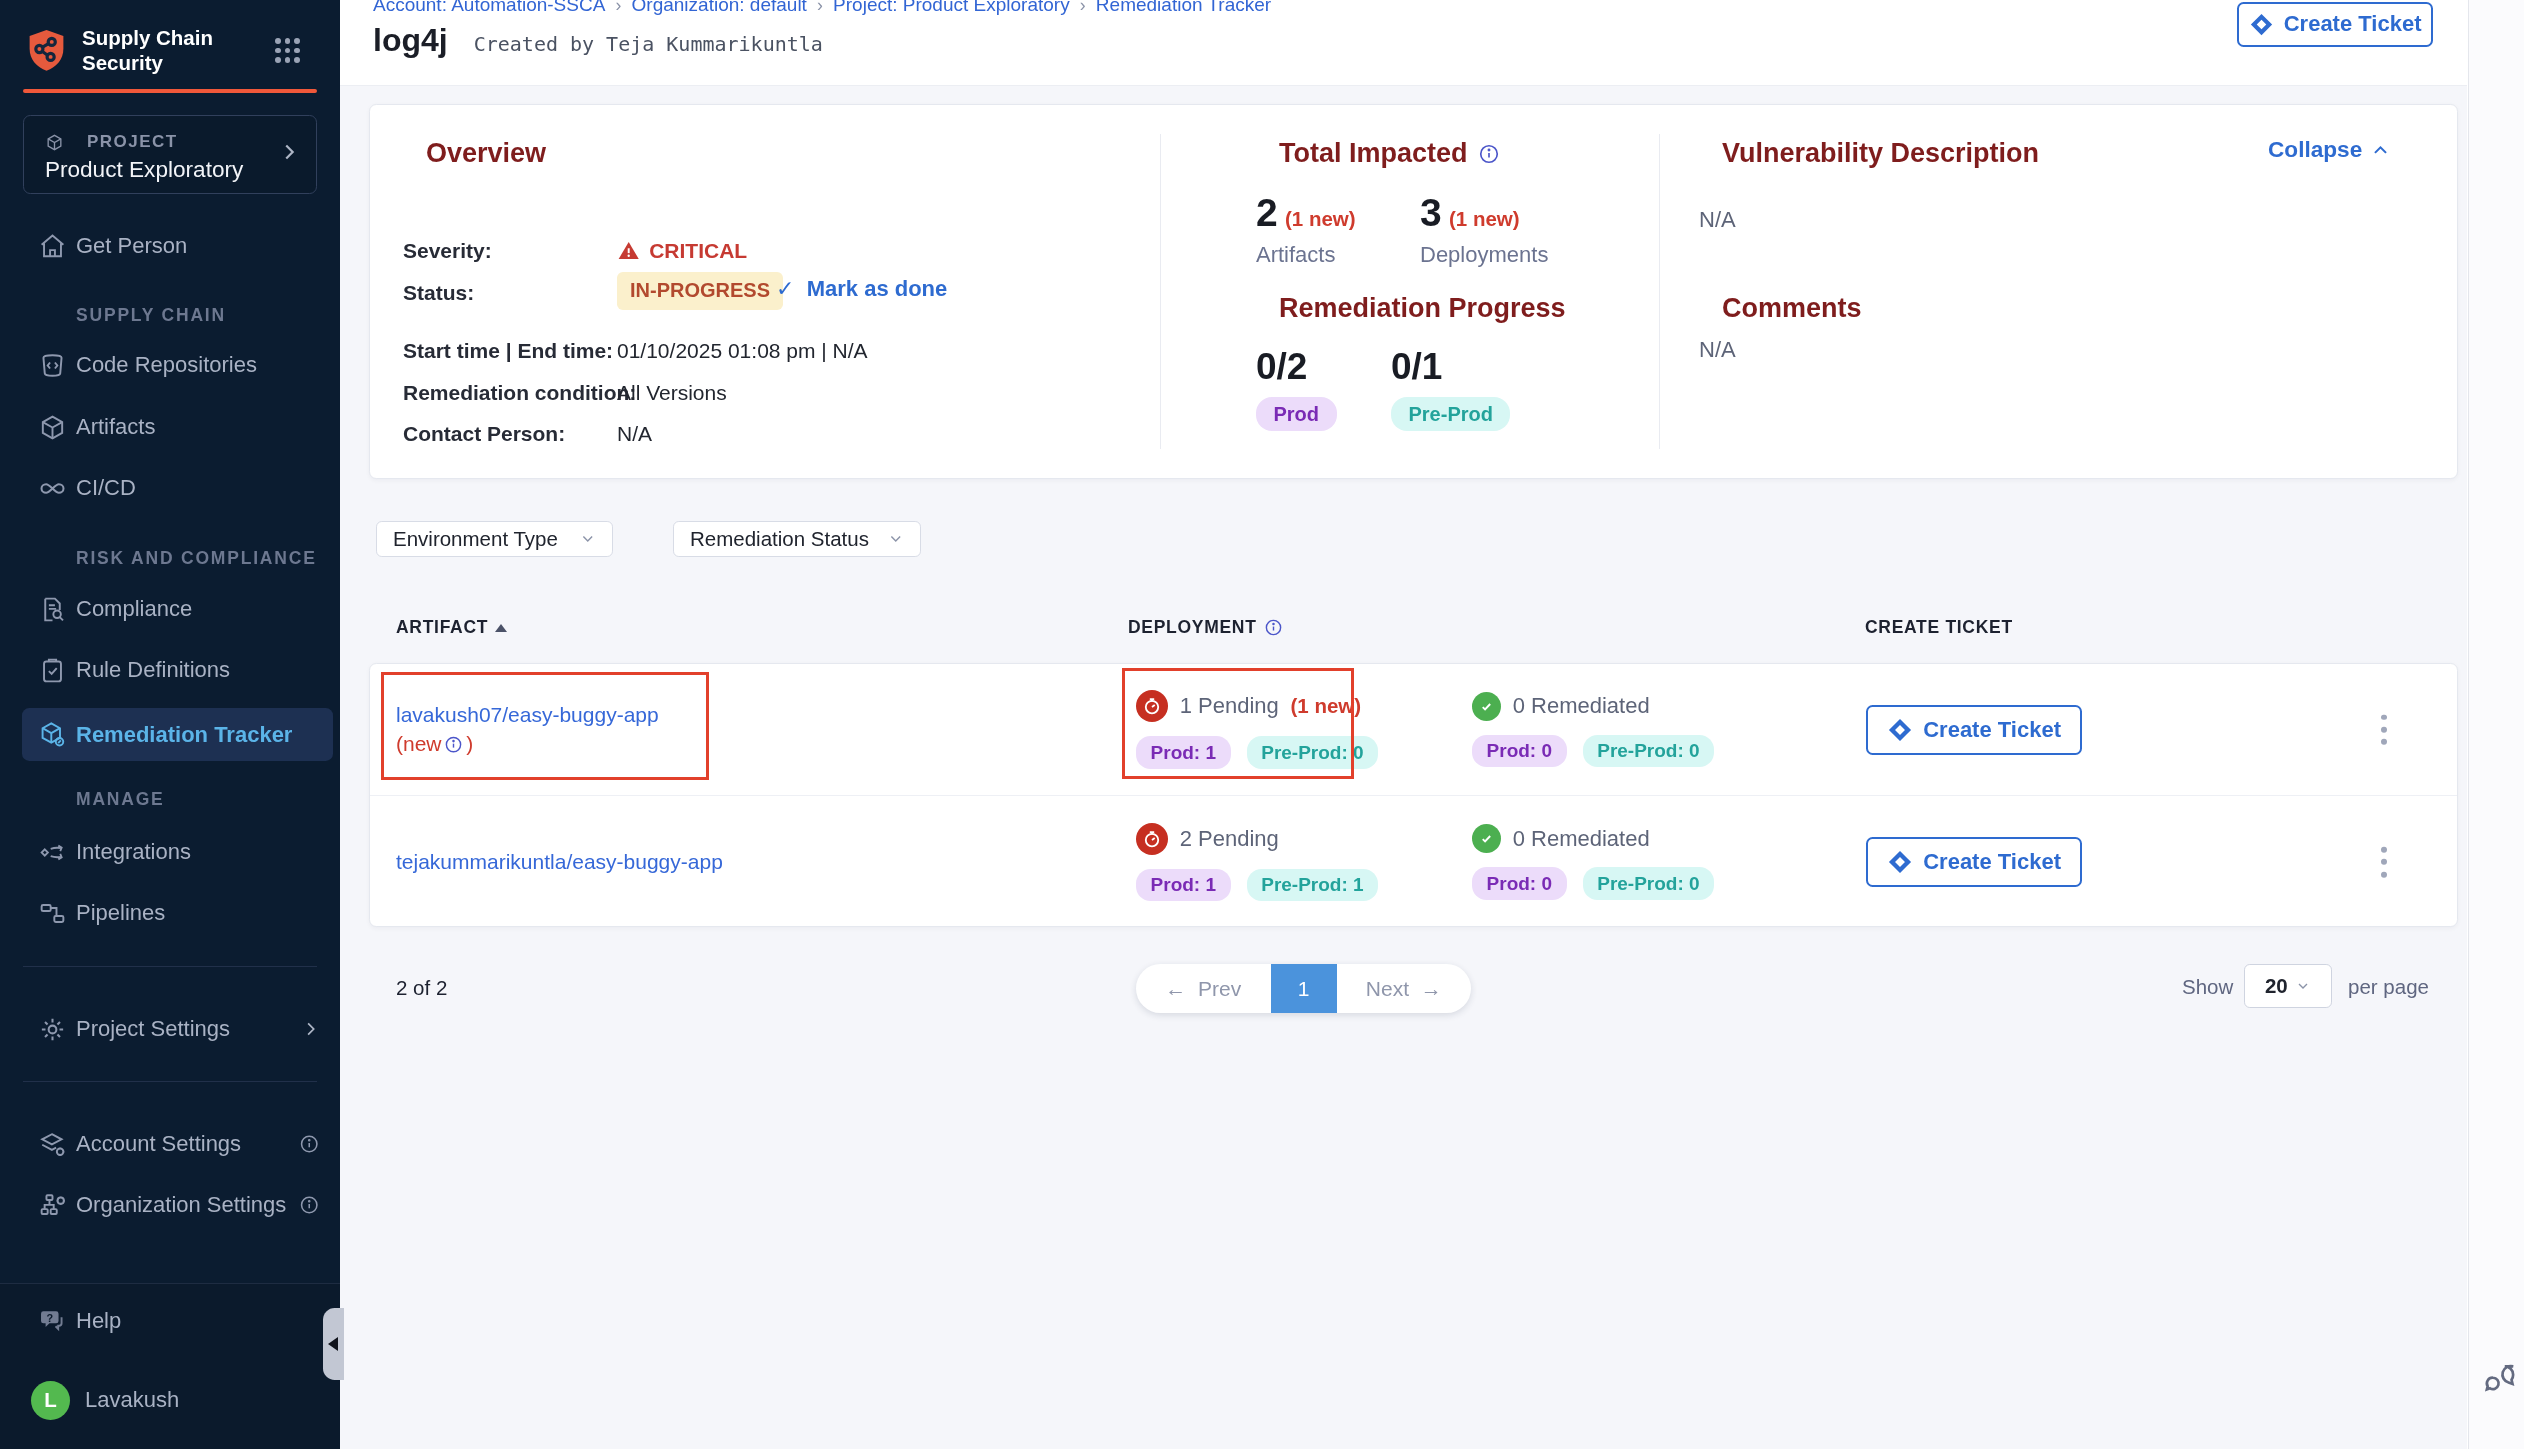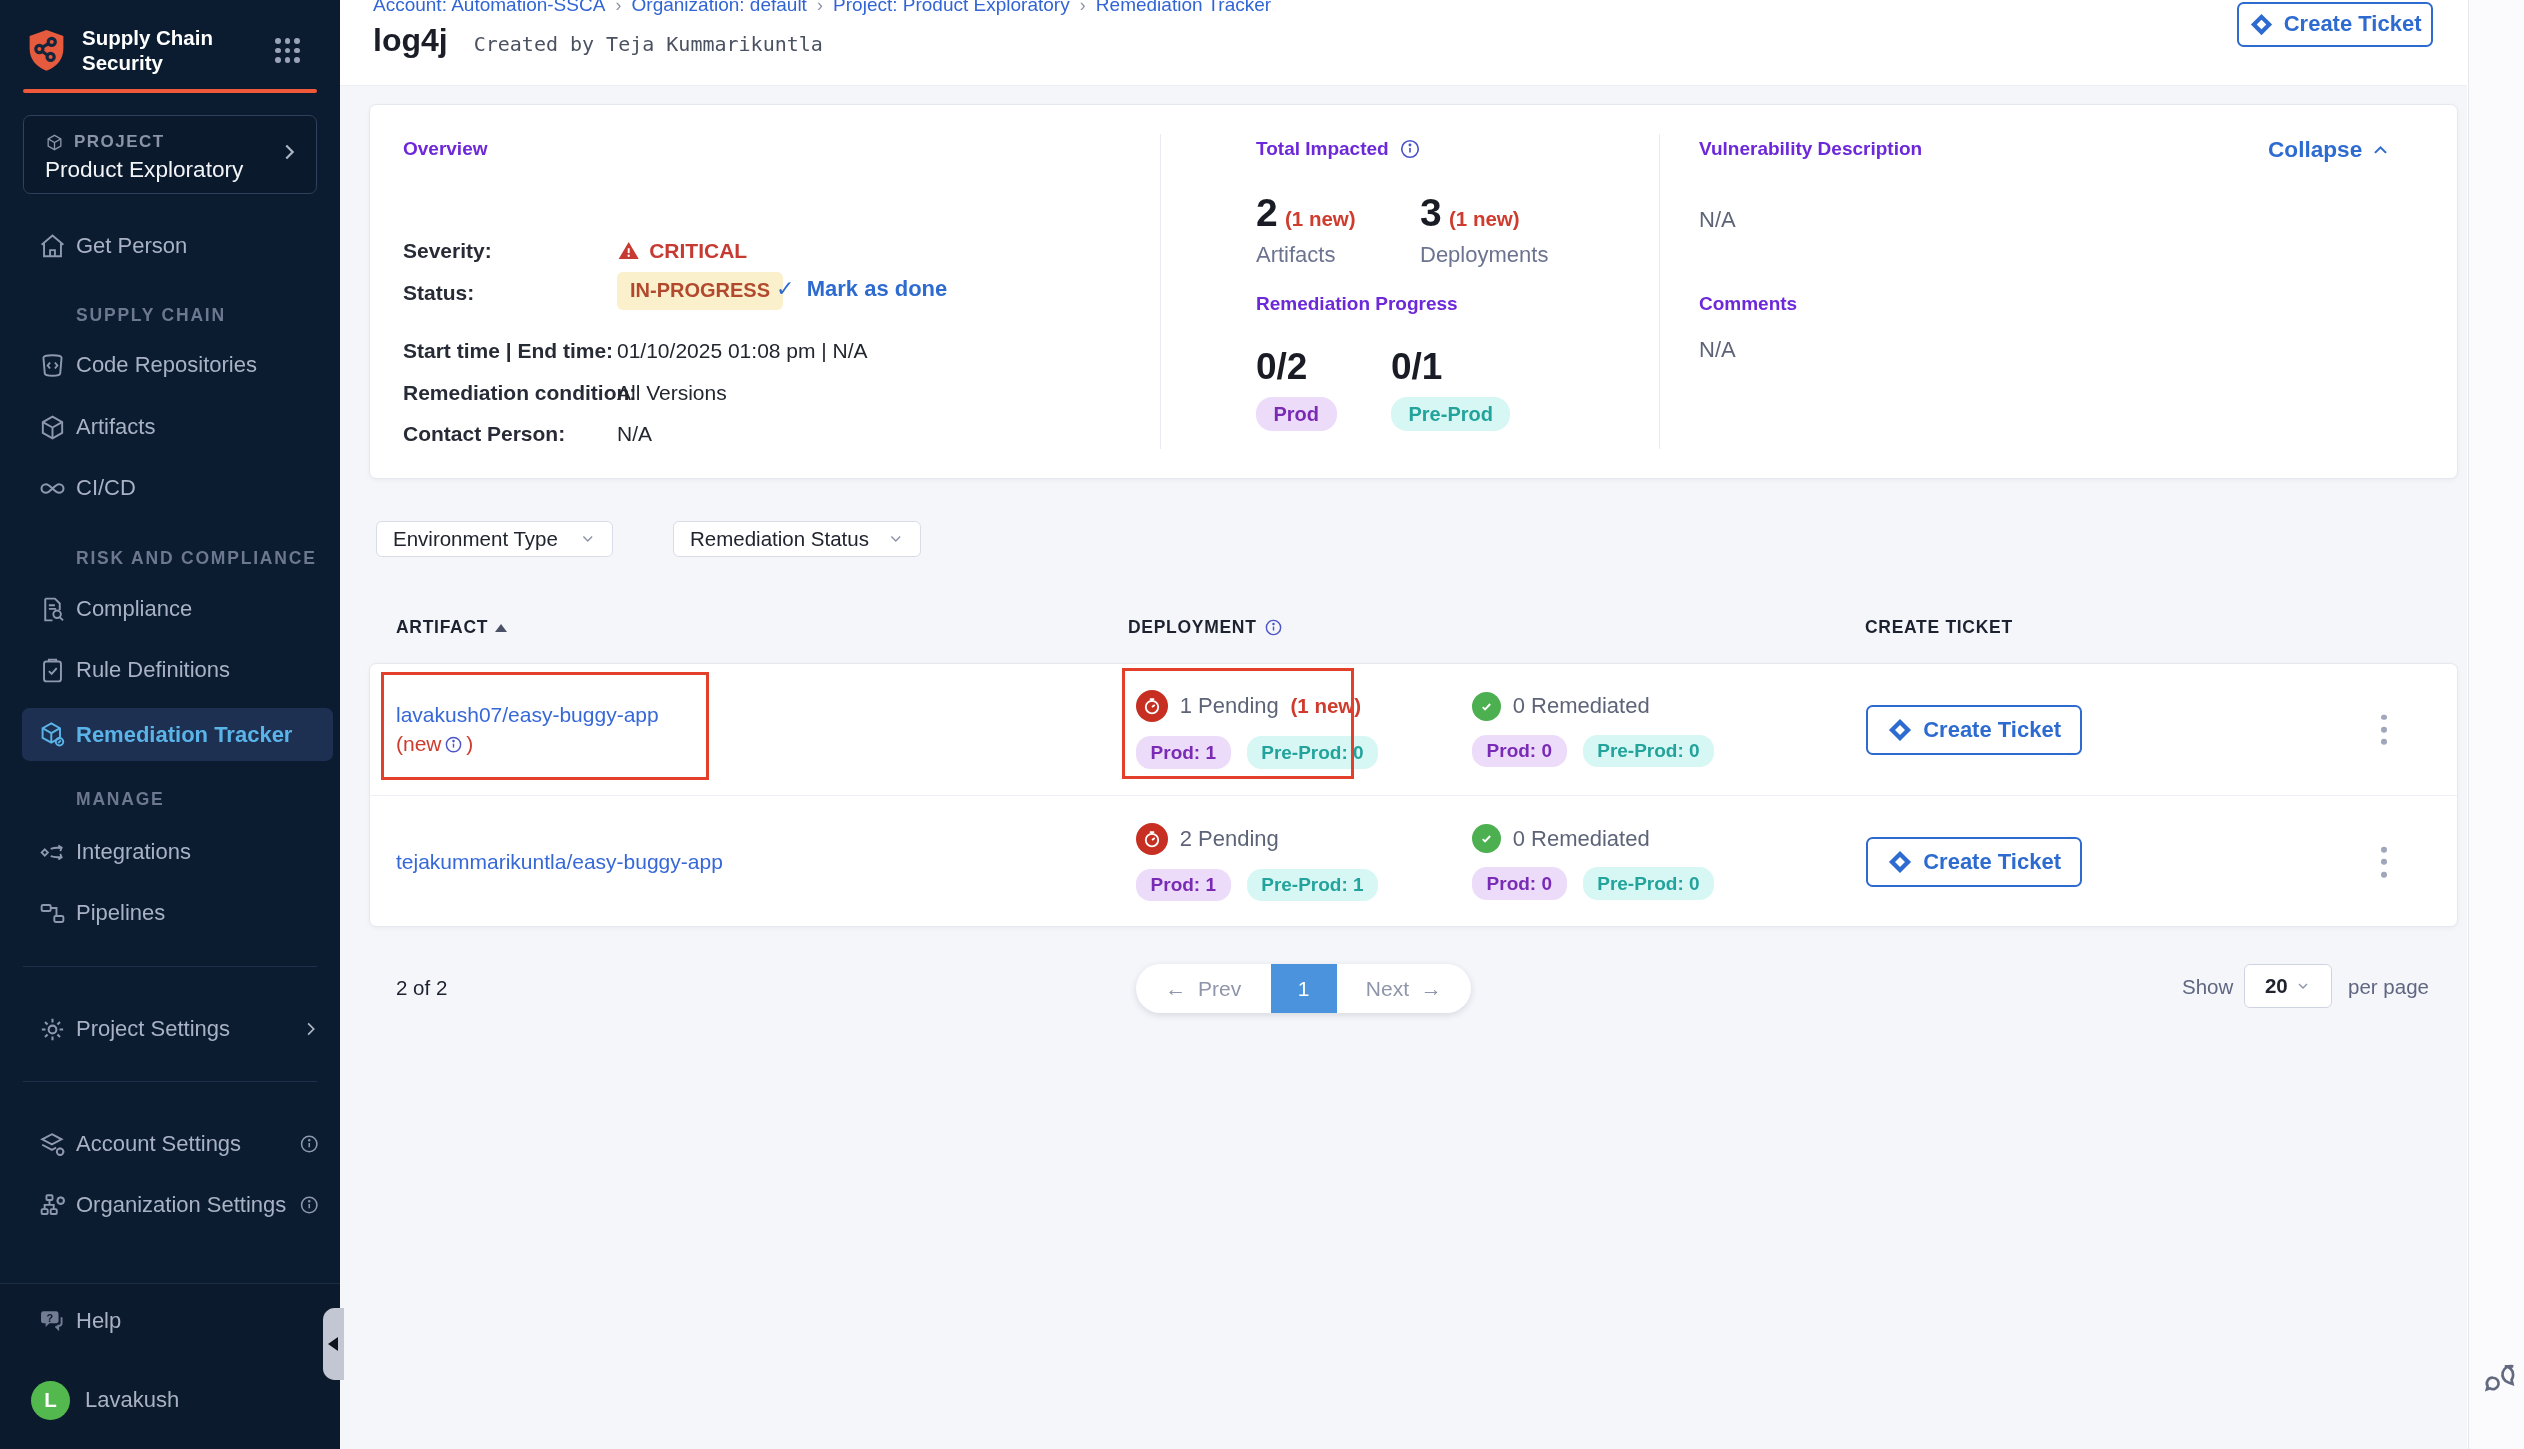--- a/index.html
+++ b/index.html
@@ -10,21 +10,21 @@
   
   .sidebar { position:absolute; left:0; top:0; width:340px; height:1449px; background:#0b1c30; z-index:3; }
   .brand { position:absolute; left:24px; top:25px; display:flex; align-items:center; }
   .brand-name { margin-left:13px; color:#fff; font-size:20.5px; font-weight:bold; line-height:25px; }
   .grid-icon { position:absolute; left:275px; top:38px; width:25px; height:25px; display:grid;
                grid-template-columns:repeat(3,1fr); gap:3.7px; }
   .grid-icon i { width:5.8px; height:5.8px; border-radius:50%; background:#9aa3b5; }
   .brand-rule { position:absolute; left:23.4px; top:89px; width:294px; height:4.4px; background:#f0583a; border-radius:2.2px; }
   .project-card { position:absolute; left:23.4px; top:115px; width:294px; height:79px; background:#0a1a2c;
                   border:1.5px solid #31405c; border-radius:7.3px; }
-  .project-label-row { position:absolute; left:20.5px; top:16px; display:flex; align-items:center; gap:10px;
+  .project-label-row { position:absolute; left:20.5px; top:16px; display:flex; align-items:center; gap:23px;
                        color:#8a93a8; font-size:17px; font-weight:bold; letter-spacing:1.5px; }
   .project-name { position:absolute; left:20.5px; top:41px; color:#f2f4f8; font-size:22.6px; }
   .project-chev { position:absolute; right:16px; top:25px; }
   .nav-item { position:absolute; left:0; width:340px; height:50px; display:flex; align-items:center; color:#a9b2c4; font-size:22px; }
   .nav-item .ic { position:absolute; left:38px; width:29px; height:29px; color:#8e98ae; }
   .nav-item .lbl { position:absolute; left:76px; }
   .nav-section { position:absolute; left:76px; color:#6d7890; font-size:17.5px; font-weight:bold; letter-spacing:1.8px; }
   .nav-selected { left:22px; width:311px; background:#1d3052; border-radius:7.3px; color:#5bb4e8; font-weight:bold; }
   .nav-selected .ic { left:16px; color:#5bb4e8; }
   .nav-selected .lbl { left:54px; }
@@ -48,21 +48,21 @@
   .page-title { font-size:32px; font-weight:bold; color:#1b1e27; }
   .created-by { margin-left:26px; font-family:"DejaVu Sans Mono",monospace; font-size:20px; color:#4a5262; }
   .btn-outline { display:flex; align-items:center; justify-content:center; gap:10.2px; background:#fff;
                  border:2.2px solid #2e6bd0; border-radius:6.6px; color:#2e6bd0; font-weight:bold; cursor:pointer; }
   .create-top { position:absolute; right:34px; top:1.5px; width:196px; height:45px; font-size:22px; }
 
   
   .card { position:absolute; background:#fff; border:1.5px solid #e5e8ef; border-radius:7.3px; box-shadow:0 1.5px 4.4px rgba(20,30,60,.04); }
   .overview-card { left:29px; top:104px; width:2089px; height:375px; }
   .vdiv { position:absolute; top:29px; bottom:29px; width:0; border-left:1.5px solid #e9ebf1; }
-  .card-title { font-size:19px; font-weight:bold; color:#6d28d9; }
+  .card-title { font-size:27px; font-weight:bold; color:#7f1d1d;margin-left:23px; }
   .ov-col1 { position:absolute; left:33px; top:0; width:752px; height:100%; }
   .ov-row { position:absolute; left:0; width:100%; font-size:21px; color:#22262f; }
   .ov-label { font-weight:bold; color:#272b36; }
   .ov-value { position:absolute; left:214px; top:0; color:#22262f; }
   .sev-value { display:flex; align-items:center; gap:8.8px; color:#c63a32; font-weight:bold; }
   .status-badge { display:inline-block; background:#fbf0cc; color:#b2492e; font-weight:bold; font-size:20px;
                   padding:7.3px 13px; border-radius:5.8px; }
   .mark-done { position:absolute; left:373px; top:4.4px; color:#2e6bd0; font-weight:bold; font-size:22px; white-space:nowrap; }
   .ov-col2 { position:absolute; left:886px; top:0; width:395px; height:100%; }
   .stat-num { font-size:39px; font-weight:bold; color:#191c24; }

